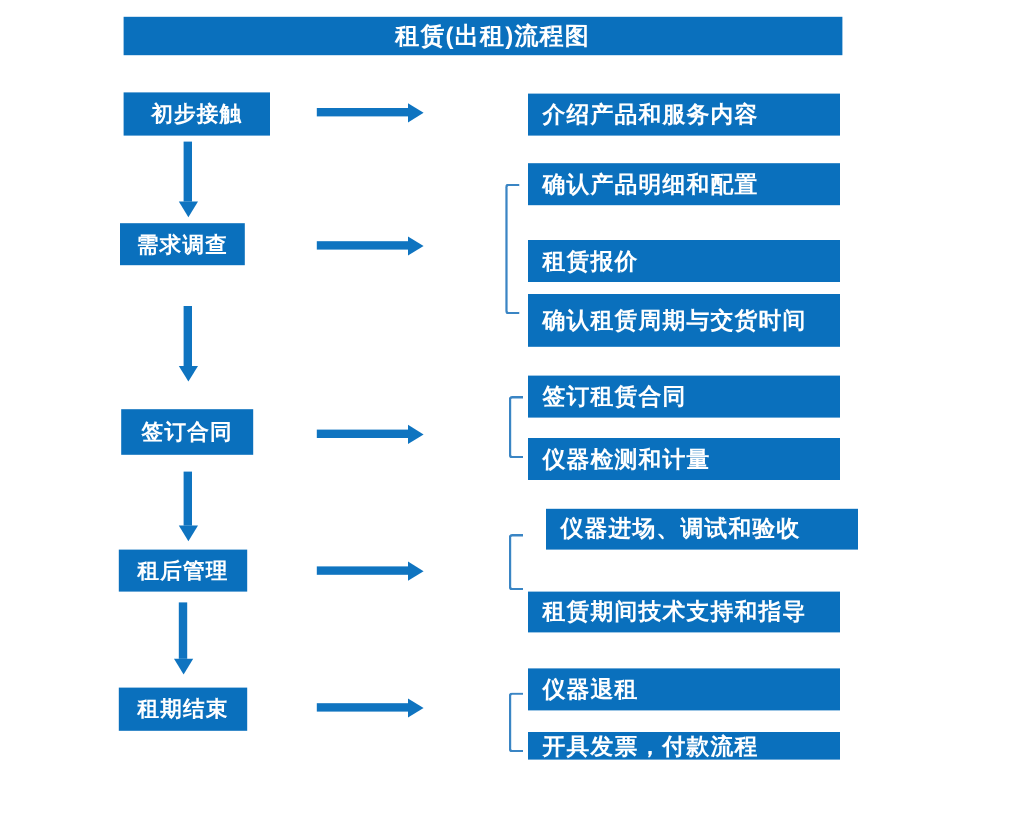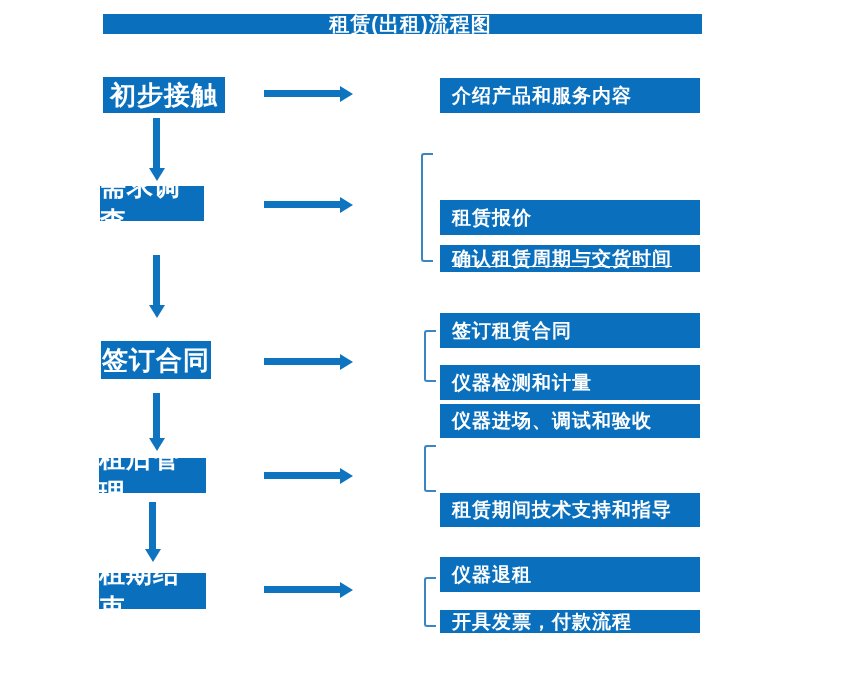--- a/index.html
+++ b/index.html
@@ -19,28 +19,28 @@
     position: absolute;
     background: #0a70bd;
     color: #ffffff;
     font-weight: 700;
     display: flex;
     align-items: center;
     box-sizing: border-box;
     letter-spacing: 1px;
   }
   .titlebar {
-    left: 103px; top: 14px; width: 599px; height: 20px;
+    left: 103px; top: 14px; width: 599px; height: 32px;
     justify-content: center;
     font-size: 20px;
     padding-left: 16px;
   }
   .lbox {
     justify-content: center;
-    font-size: 26px;
+    font-size: 18px;
   }
   .rbox {
     left: 440px; width: 260px;
     justify-content: flex-start;
     padding-left: 12px;
     font-size: 19px;
   }
   
   .varrow {
     position: absolute;
@@ -139,22 +139,23 @@
     <div class="shaft"></div>
       <div class="head"></div>
   </div>
 
   <div class="bracket" style="left:421px; top:153px; width:12px; height:109px;"></div>
   <div class="bracket" style="left:424px; top:330px; width:12px; height:52px;"></div>
   <div class="bracket" style="left:424px; top:445px; width:12px; height:47px;"></div>
   <div class="bracket" style="left:424px; top:577px; width:12px; height:50px;"></div>
 
   <div class="bluebox rbox" style="top:78px;  height:35px;">介绍产品和服务内容</div>
+  <div class="bluebox rbox" style="top:136px; height:35px;">确认产品明细和配置</div>
   <div class="bluebox rbox" style="top:187px; height:35px;margin-top:13px;">租赁报价</div>
-  <div class="bluebox rbox" style="top:245px; height:27px;text-decoration:underline;">确认租赁周期与交货时间</div>
+  <div class="bluebox rbox" style="top:245px; height:44px;">确认租赁周期与交货时间</div>
   <div class="bluebox rbox" style="top:365px; height:35px;">仪器检测和计量</div>
   <div class="bluebox rbox" style="top:313px; height:35px;">签订租赁合同</div>
-  <div class="bluebox rbox" style="top:404px; height:34px;">仪器进场、调试和验收</div>
+  <div class="bluebox rbox" style="top:424px; height:34px;margin-left:15px;">仪器进场、调试和验收</div>
   <div class="bluebox rbox" style="top:493px; height:34px;">租赁期间技术支持和指导</div>
   <div class="bluebox rbox" style="top:557px; height:35px;">仪器退租</div>
   <div class="bluebox rbox" style="top:610px; height:23px;">开具发票，付款流程</div>
 
 </div>
 
 </body></html>

